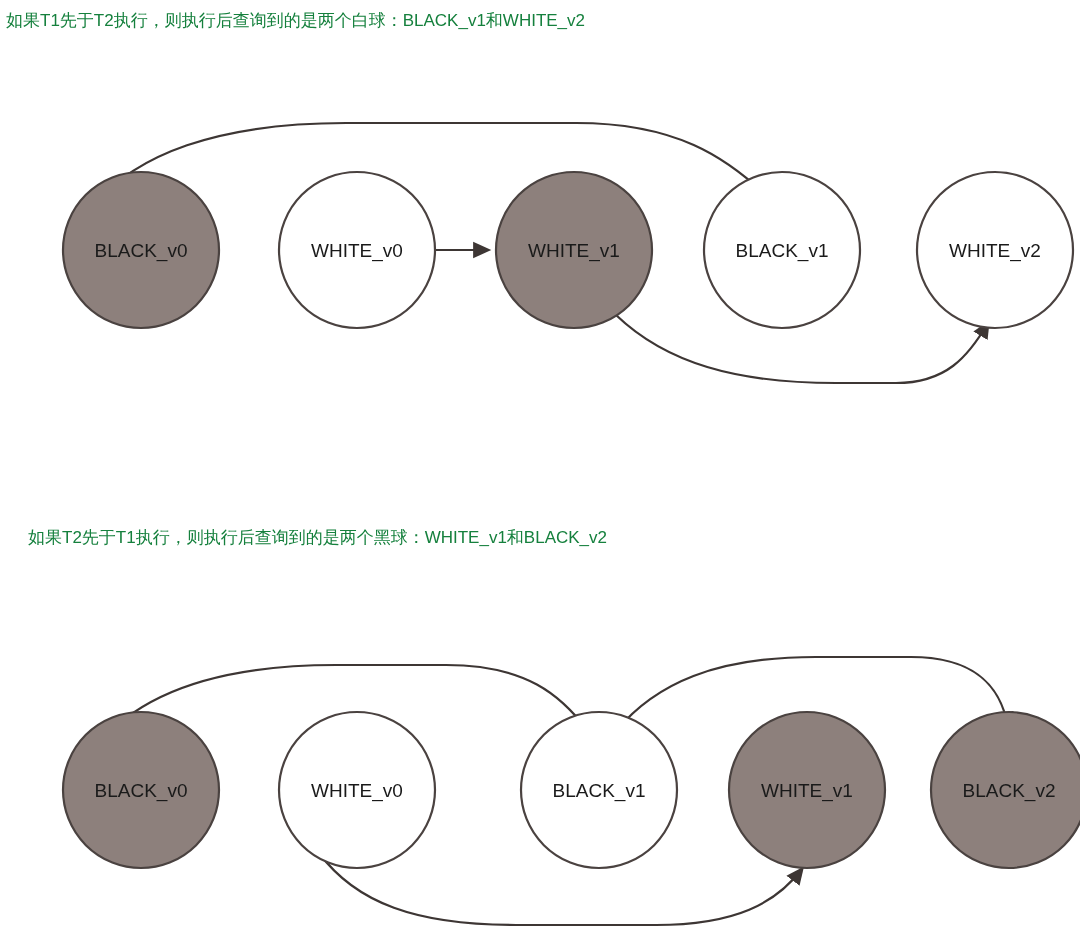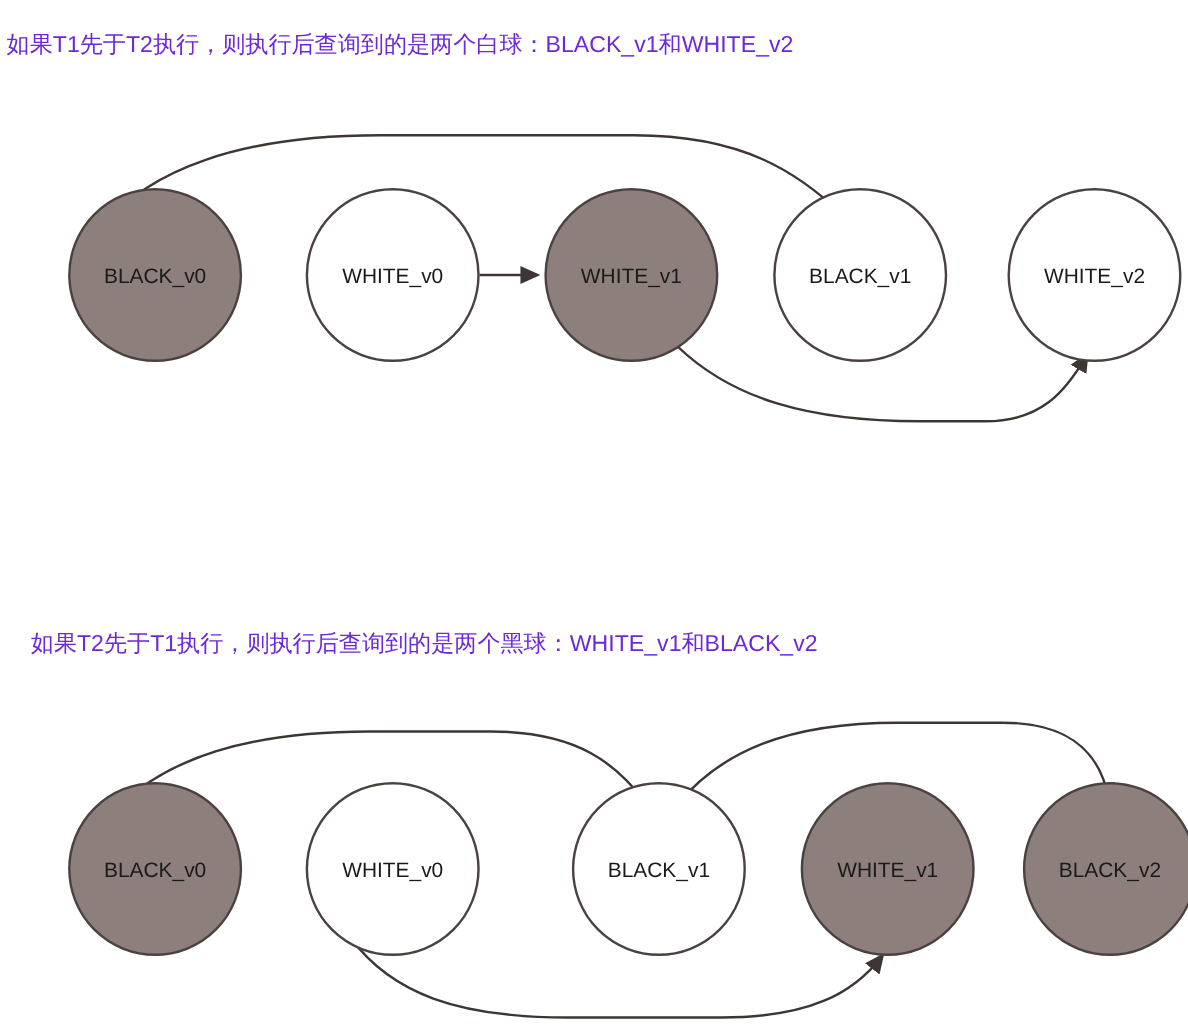--- a/index.html
+++ b/index.html
@@ -10,28 +10,27 @@
   body {
     width: 1080px;
     height: 931px;
     position: relative;
     font-family: "Liberation Sans", sans-serif;
     color: #000000;
     overflow: hidden;
   }
   .caption {
     position: absolute;
-    font-size: 21px;
+    font-size: 17px;
     line-height: 22px;
-    color: #6d28d9;
+    color: #15803d;
     white-space: nowrap;
-    margin-top: 20px;
   }
   #caption-1 { left: 6px; top: 10px; }
-  #caption-2 { left: 28px; top: 555px; }
+  #caption-2 { left: 28px; top: 527px; }
 
   .diagram {
     position: absolute;
     left: 16px;
   }
   #diagram-1 { top: 95px; width: 1080px; height: 310px; }
   #diagram-2 { top: 635px; width: 1080px; height: 296px; }
 
   .diagram svg {
     display: block;

